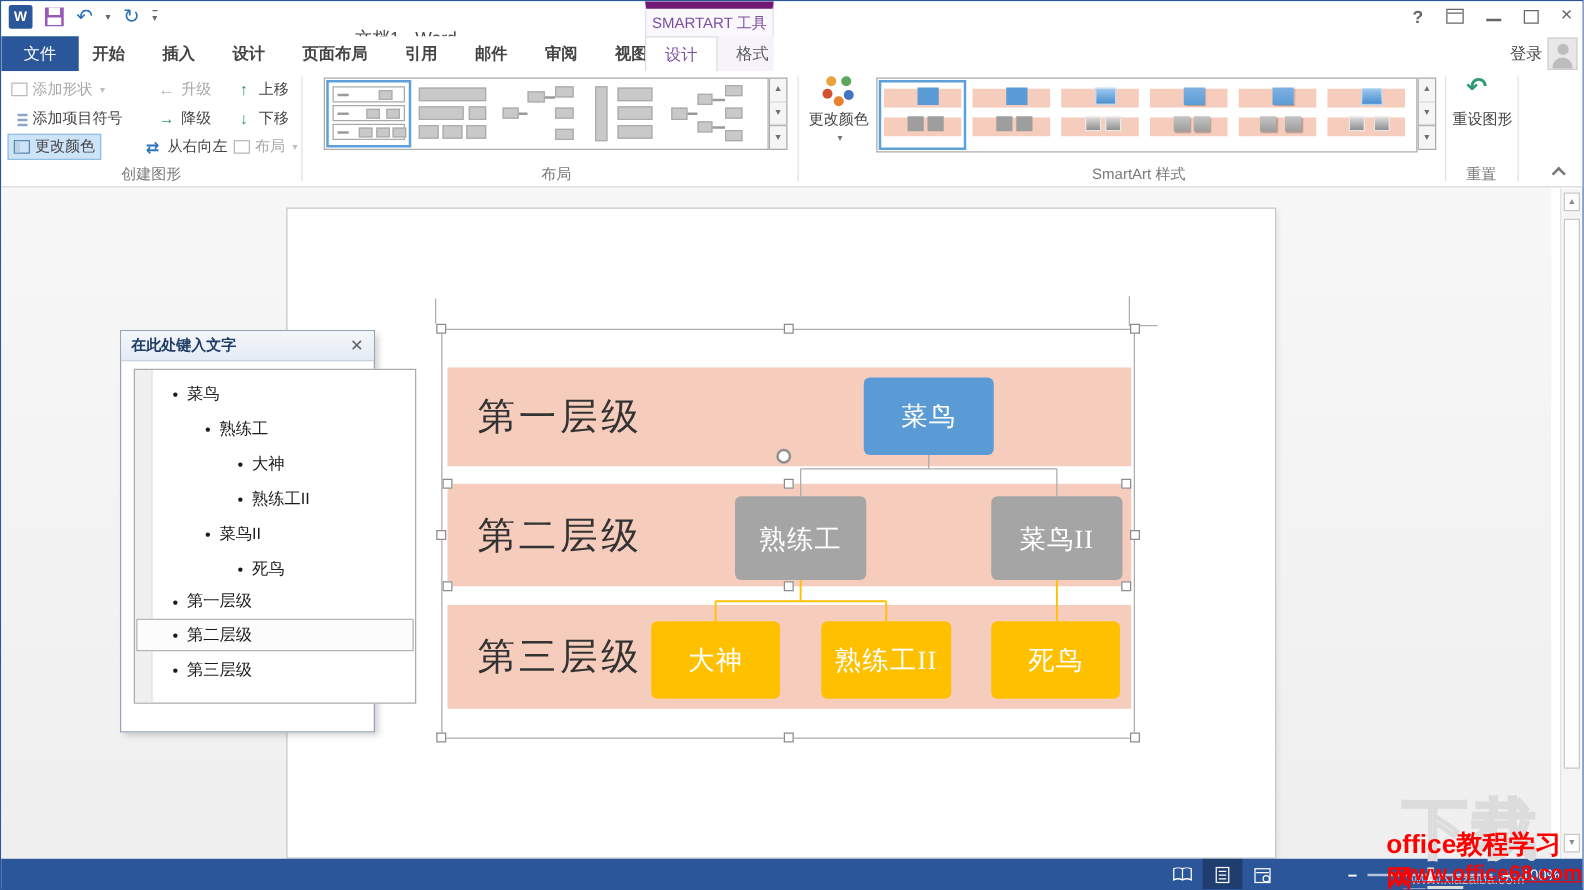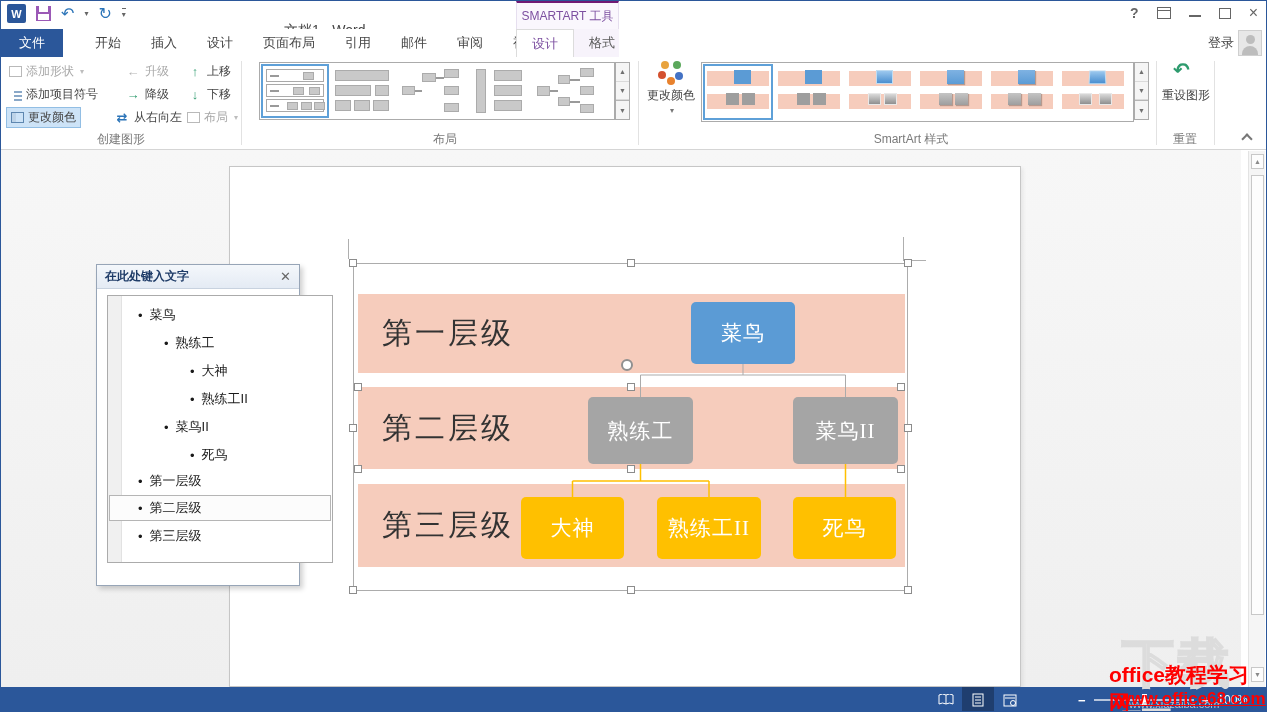--- a/index.html
+++ b/index.html
@@ -10,34 +10,34 @@
   
   .titlebar { position:absolute; left:0; top:0; width:100%; height:28px; background:#fff; }
   .qat { position:absolute; left:6px; top:3px; display:flex; align-items:center; gap:10px; }
   .word-logo { width:19px; height:19px; background:#2B579A; color:#fff; font-weight:bold; font-size:11px; display:flex; align-items:center; justify-content:center; border-radius:2px; }
   .save-ico { width:15px; height:15px; background:#9B59B6; position:relative; }
   .save-ico:before { content:""; position:absolute; left:3px; top:0; width:9px; height:6px; background:#fff; }
   .save-ico:after { content:""; position:absolute; left:2px; bottom:1px; width:11px; height:6px; background:#fff; }
   .qat-glyph { color:#2B74B8; font-size:16px; line-height:16px; }
   .qat-caret { font-size:8px; color:#666; }
   .title-text { position:absolute; left:283px; top:6px; font-size:14px; color:#444;margin-top:15px; }
-  .ctx-tool { position:absolute; left:515px; top:0; width:103px; height:28px; background:#FAF7FD; border-top:2px solid #701a75; border-left:1px solid #E6DFEF; border-right:1px solid #E6DFEF; color:#7C4FA0; font-size:12px; display:flex; align-items:center; justify-content:center; }
+  .ctx-tool { position:absolute; left:515px; top:0; width:103px; height:28px; background:#FAF7FD; border-top:6px solid #701a75; border-left:1px solid #E6DFEF; border-right:1px solid #E6DFEF; color:#7C4FA0; font-size:12px; display:flex; align-items:center; justify-content:center; }
   .title-btns { position:absolute; right:8px; top:4px; display:flex; gap:18px; align-items:center; color:#666; }
   .tb-help { font-size:14px; font-weight:bold; }
   .tb-ribbonopts { width:14px; height:12px; border:1px solid #666; position:relative; }
   .tb-ribbonopts:before { content:""; position:absolute; left:0; top:2px; width:12px; border-top:1px solid #666; }
   .tb-min { width:12px; height:12px; position:relative; }
   .tb-min:before { content:""; position:absolute; left:0; top:8px; width:12px; border-top:2px solid #666; }
   .tb-max { width:12px; height:11px; border:1px solid #666; }
   .tb-close { font-size:16px; line-height:12px; }
 
   
   .tabrow { position:absolute; left:0; top:28px; width:100%; height:28px; background:#fff; }
   .file-tab { position:absolute; left:0; top:0; width:62px; height:28px; background:#2B579A; color:#fff; font-size:13px; display:flex; align-items:center; justify-content:center; }
-  .tabs { position:absolute; left:79px; top:0; display:flex; height:28px; }
+  .tabs { position:absolute; left:58px; top:0; display:flex; height:28px;font-weight:bold; }
   .tab { padding:0 15px; font-size:13px; color:#444; display:flex; align-items:center; }
   .ctx-bg { position:absolute; left:515px; top:0; width:103px; height:28px; background:#F7F3FB; }
   .ctx-tabs { position:absolute; left:515px; top:0; display:flex; height:28px; }
   .ctx-tabs .tab { color:#5a5a5a; }
   .ctx-tabs .tab.active { background:#fff; color:#7C4FA0; border:1px solid #DCDCDC; border-bottom:none; }
   .signin { position:absolute; right:32px; top:5px; font-size:13px; color:#444; }
   .avatar { position:absolute; right:4px; top:1px; width:24px; height:26px; background:#E8E8E8; border:1px solid #CFCFCF; display:flex; align-items:flex-end; justify-content:center; overflow:hidden; }
   .avatar .head { width:9px; height:9px; border-radius:50%; background:#BDBDBD; position:absolute; top:4px; left:7px; }
   .avatar .bodyshape { width:16px; height:9px; border-radius:8px 8px 0 0; background:#BDBDBD; }
 

